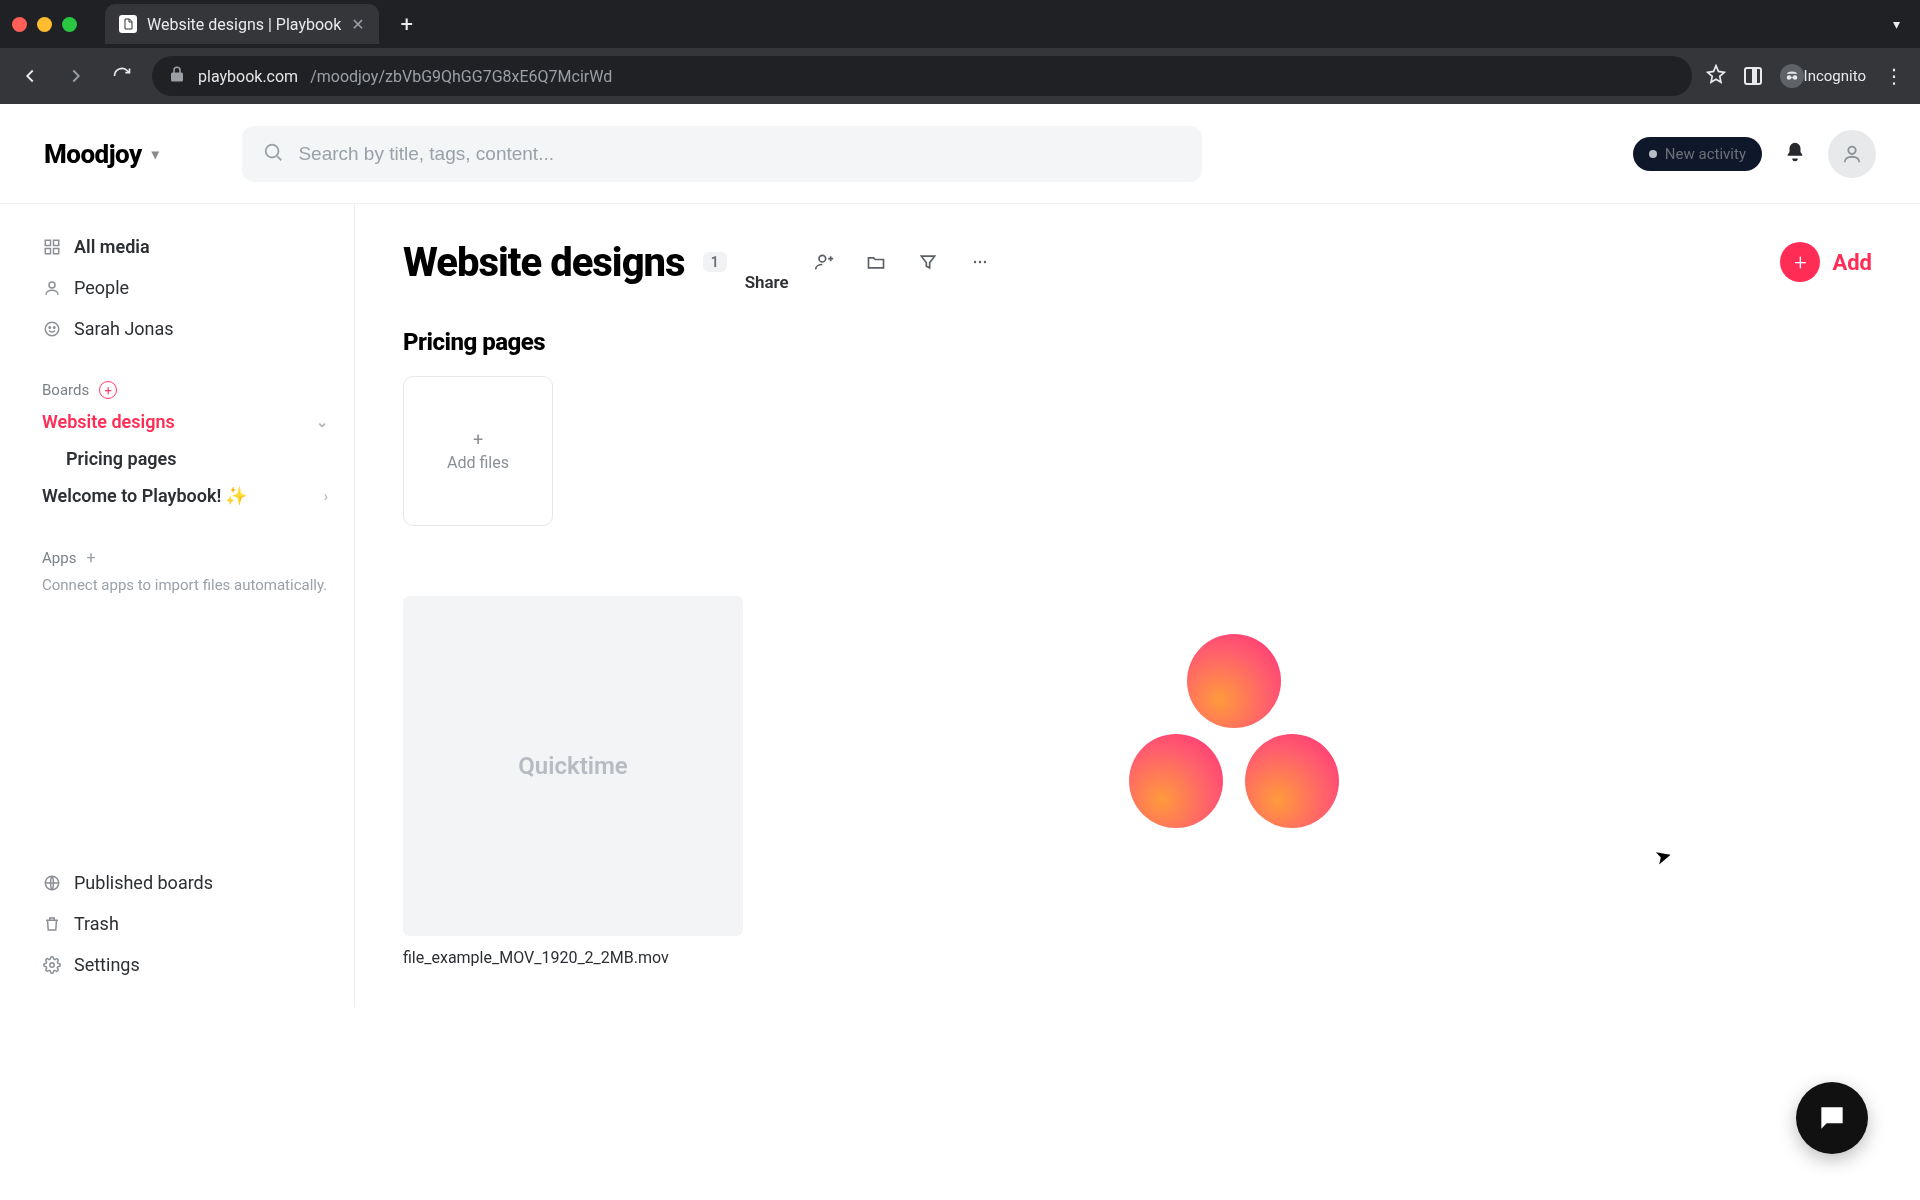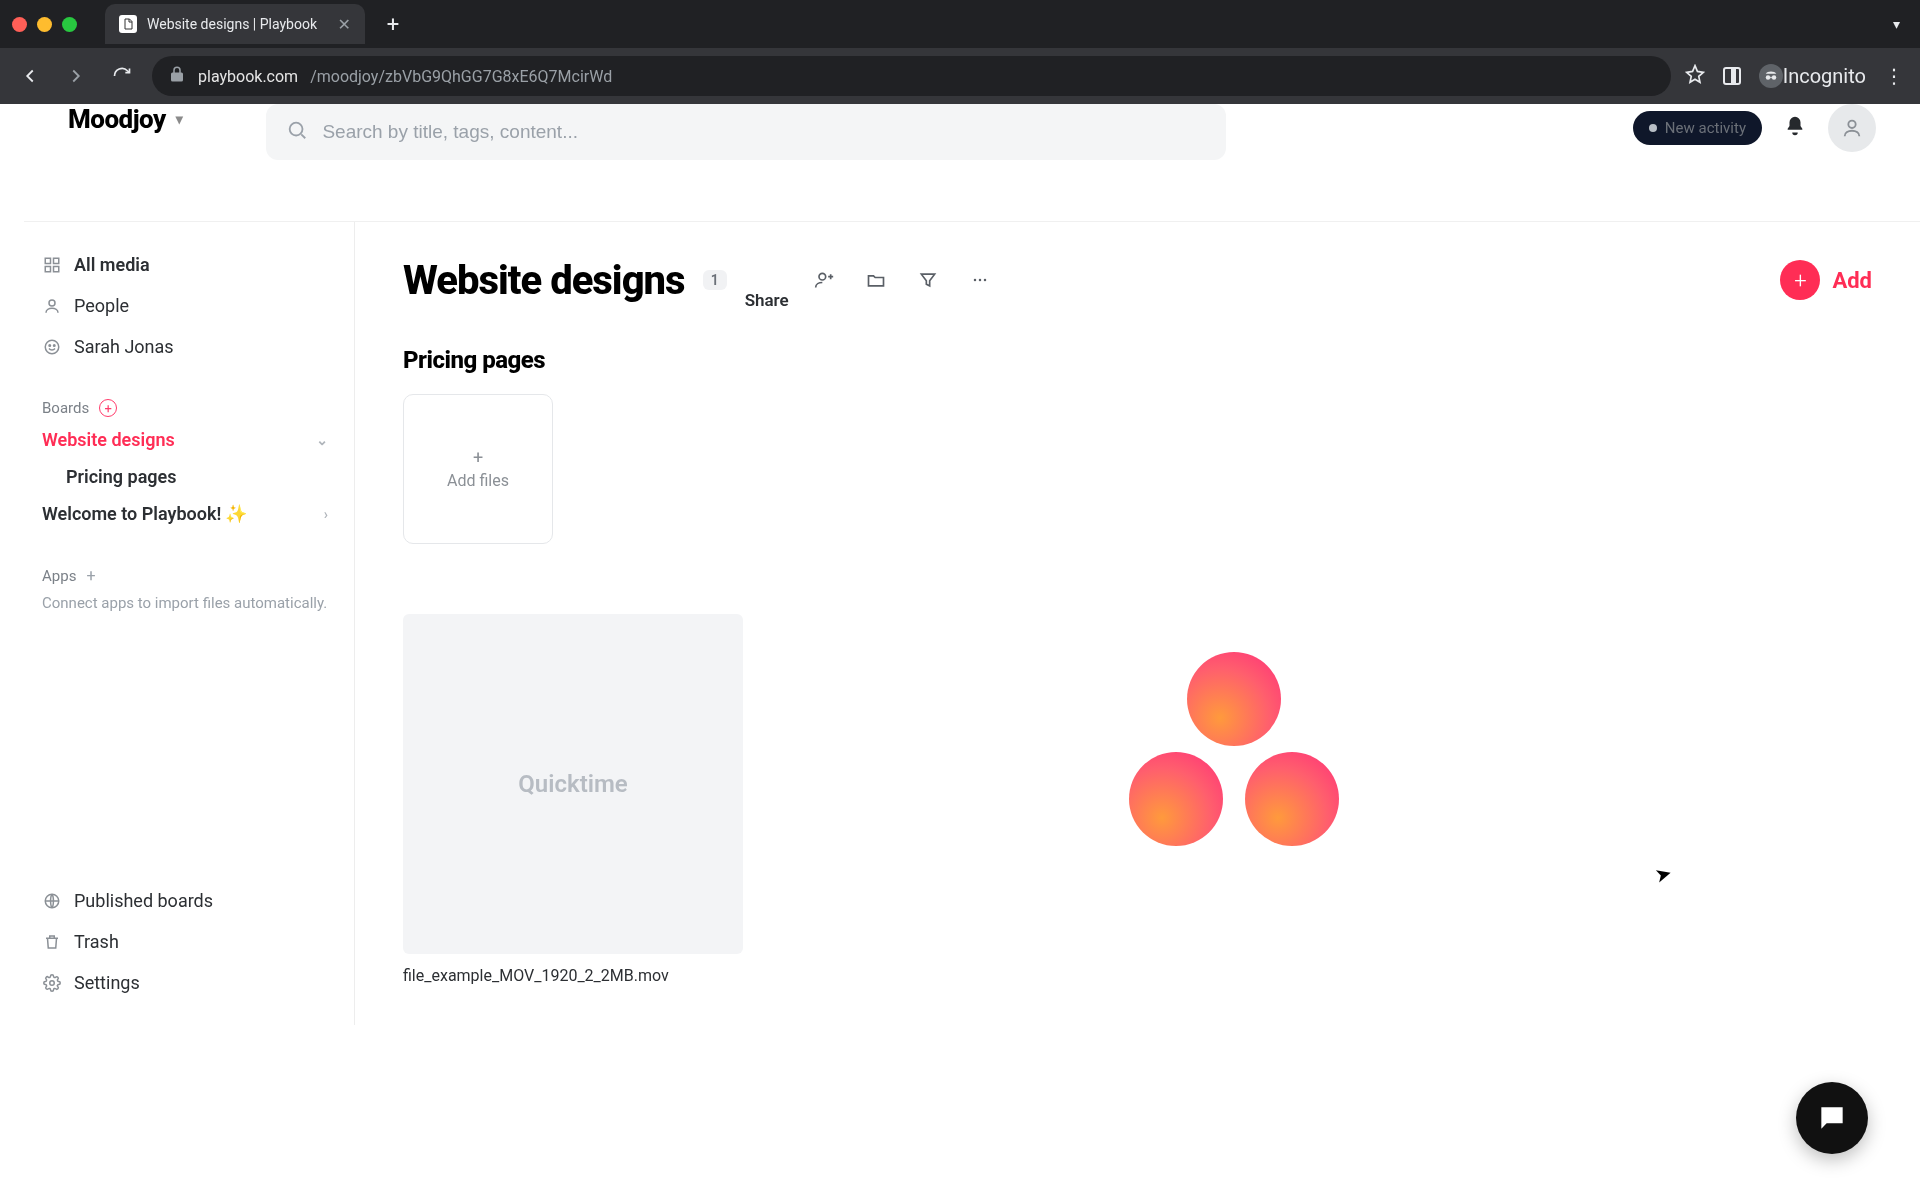--- a/index.html
+++ b/index.html
@@ -8,42 +8,42 @@
   .chrome { width: 100%; background: #202124; }
   .tab-strip { height: 48px; display: flex; align-items: center; padding: 0 12px; gap: 12px; }
   .traffic-lights { display: flex; gap: 10px; margin-right: 16px; }
   .tl { width: 15px; height: 15px; border-radius: 50%; }
   .tl.red { background: #ff5f57; }
   .tl.yellow { background: #febc2e; }
   .tl.green { background: #28c840; }
   .tab { display: flex; align-items: center; gap: 10px; background: #35363a; color: #e8eaed; border-radius: 10px 10px 0 0; padding: 8px 14px; height: 40px; min-width: 260px; }
   .tab .page-icon { width: 18px; height: 18px; background: #fff; border-radius: 3px; display:flex; align-items:center; justify-content:center;}
   .tab .page-icon svg { width:12px; height:12px; }
-  .tab-title { font-size: 14px; flex: 1; white-space: nowrap; overflow: hidden; text-overflow: ellipsis; }
+  .tab-title { font-size: 16px; flex: 1; white-space: nowrap; overflow: hidden; text-overflow: ellipsis; text-align: right; }
   .tab-close { color: #9aa0a6; font-size: 16px; cursor: pointer; }
   .new-tab { color: #e8eaed; font-size: 22px; width: 32px; text-align: center; cursor: pointer; }
   .tab-strip .spacer { flex: 1; }
   .chev-down { color: #e8eaed; font-size: 14px; padding-right: 8px;  cursor:pointer;}
   .url-row { height: 56px; background: #35363a; display: flex; align-items: center; padding: 0 14px; gap: 14px; }
   .nav-btn { width: 32px; height: 32px; display:flex; align-items:center; justify-content:center; color:#9aa0a6; cursor:pointer;}
   .nav-btn.active { color:#e8eaed; }
   .urlbar { flex:1; background:#202124; border-radius: 24px; height:40px; display:flex; align-items:center; padding:0 16px; gap:12px; color:#e8eaed;}
   .urlbar .lock { color:#9aa0a6; }
   .urlbar .domain { color:#e5e5e5; font-size:16px; }
   .urlbar .path { color:#9aa0a6; font-size:16px; }
   .url-right { display:flex; align-items:center; gap:18px; color:#e8eaed; }
-  .incognito-badge { display:flex; align-items:center; gap:0; font-size:20px;}
+  .incognito-badge { display:flex; align-items:center; gap:0; font-size:15px;}
   .incog-icon { width:24px;height:24px;border-radius:50%;background:#5f6368;display:flex;align-items:center;justify-content:center;}
   .dots { font-size:20px; letter-spacing:2px; cursor:pointer;}
   .star { cursor:pointer; }
   .panel-icon { width:18px;height:18px;border:2px solid #e8eaed;border-radius:3px; position:relative; cursor:pointer;}
   .panel-icon::after{content:"";position:absolute;right:3px;top:0;bottom:0;width:5px;background:#e8eaed;}
   
   .topbar-wrap { width:100%; }
-  .topbar { height: 118px; display:flex; align-items:flex-start; padding:0 44px; gap:24px; border-bottom:1px solid #f0f0f0;margin-left:24px;}
+  .topbar { height: 100px; display:flex; align-items:center; padding:0 44px; gap:24px; border-bottom:1px solid #f0f0f0;}
   .workspace { display:flex; align-items:center; gap:10px; font-weight:800; font-size:26px; letter-spacing:-0.5px; cursor:pointer;}
   .workspace .chev { color:#8b8b8b; font-size:14px;}
   .searchbar { flex:0 0 960px; height:56px; background:#f4f5f6; border-radius:12px; display:flex; align-items:center; padding:0 20px; gap:14px; color:#9aa1a9; margin-left:60px;}
   .searchbar svg { width:22px;height:22px; color:#9aa1a9;}
   .searchbar input { border:none; background:transparent; outline:none; font-size:19px; color:#333; flex:1;}
   .searchbar input::placeholder { color:#9aa1a9; }
   .top-right { margin-left:auto; display:flex; align-items:center; gap:22px;}
   .new-activity { display:flex; align-items:center; gap:8px; background:#0f172a; padding:8px 16px; border-radius:20px; color:#6b7078; font-size:15px; cursor:pointer;}
   .dot-grey { width:8px;height:8px;border-radius:50%;background:#b8bec5;}
   .bell { cursor:pointer; color:#26292d;}

